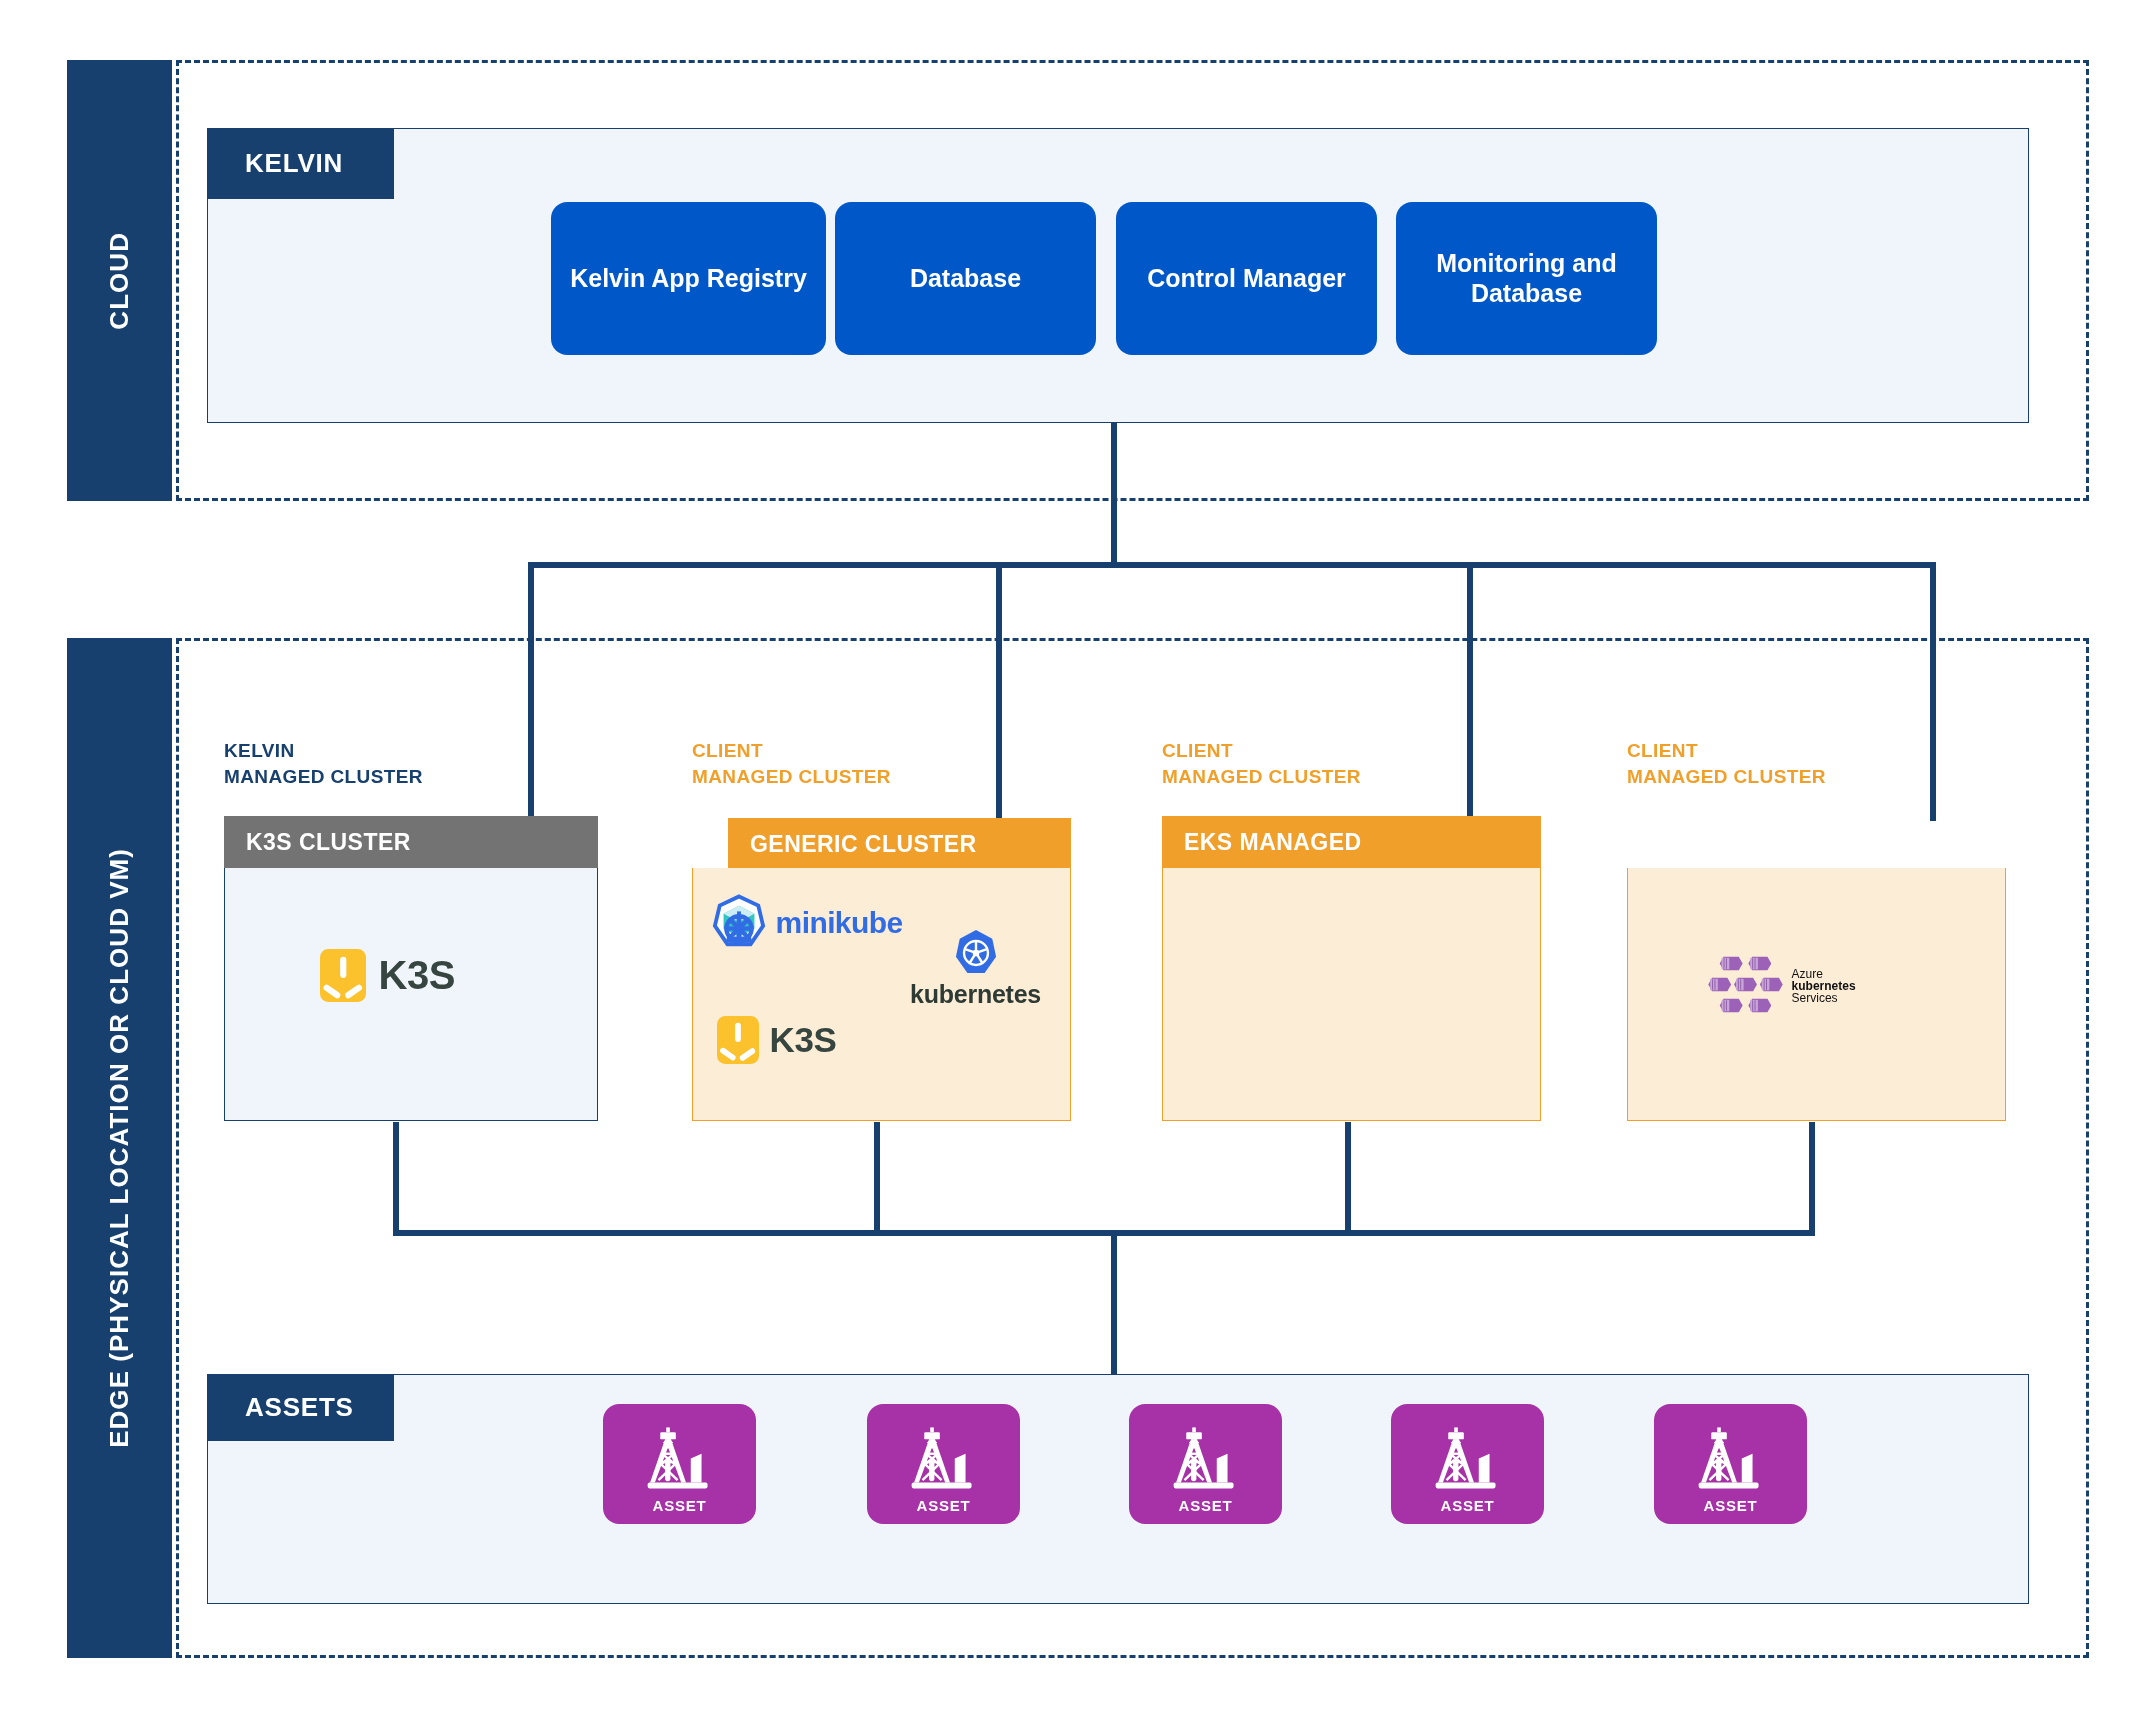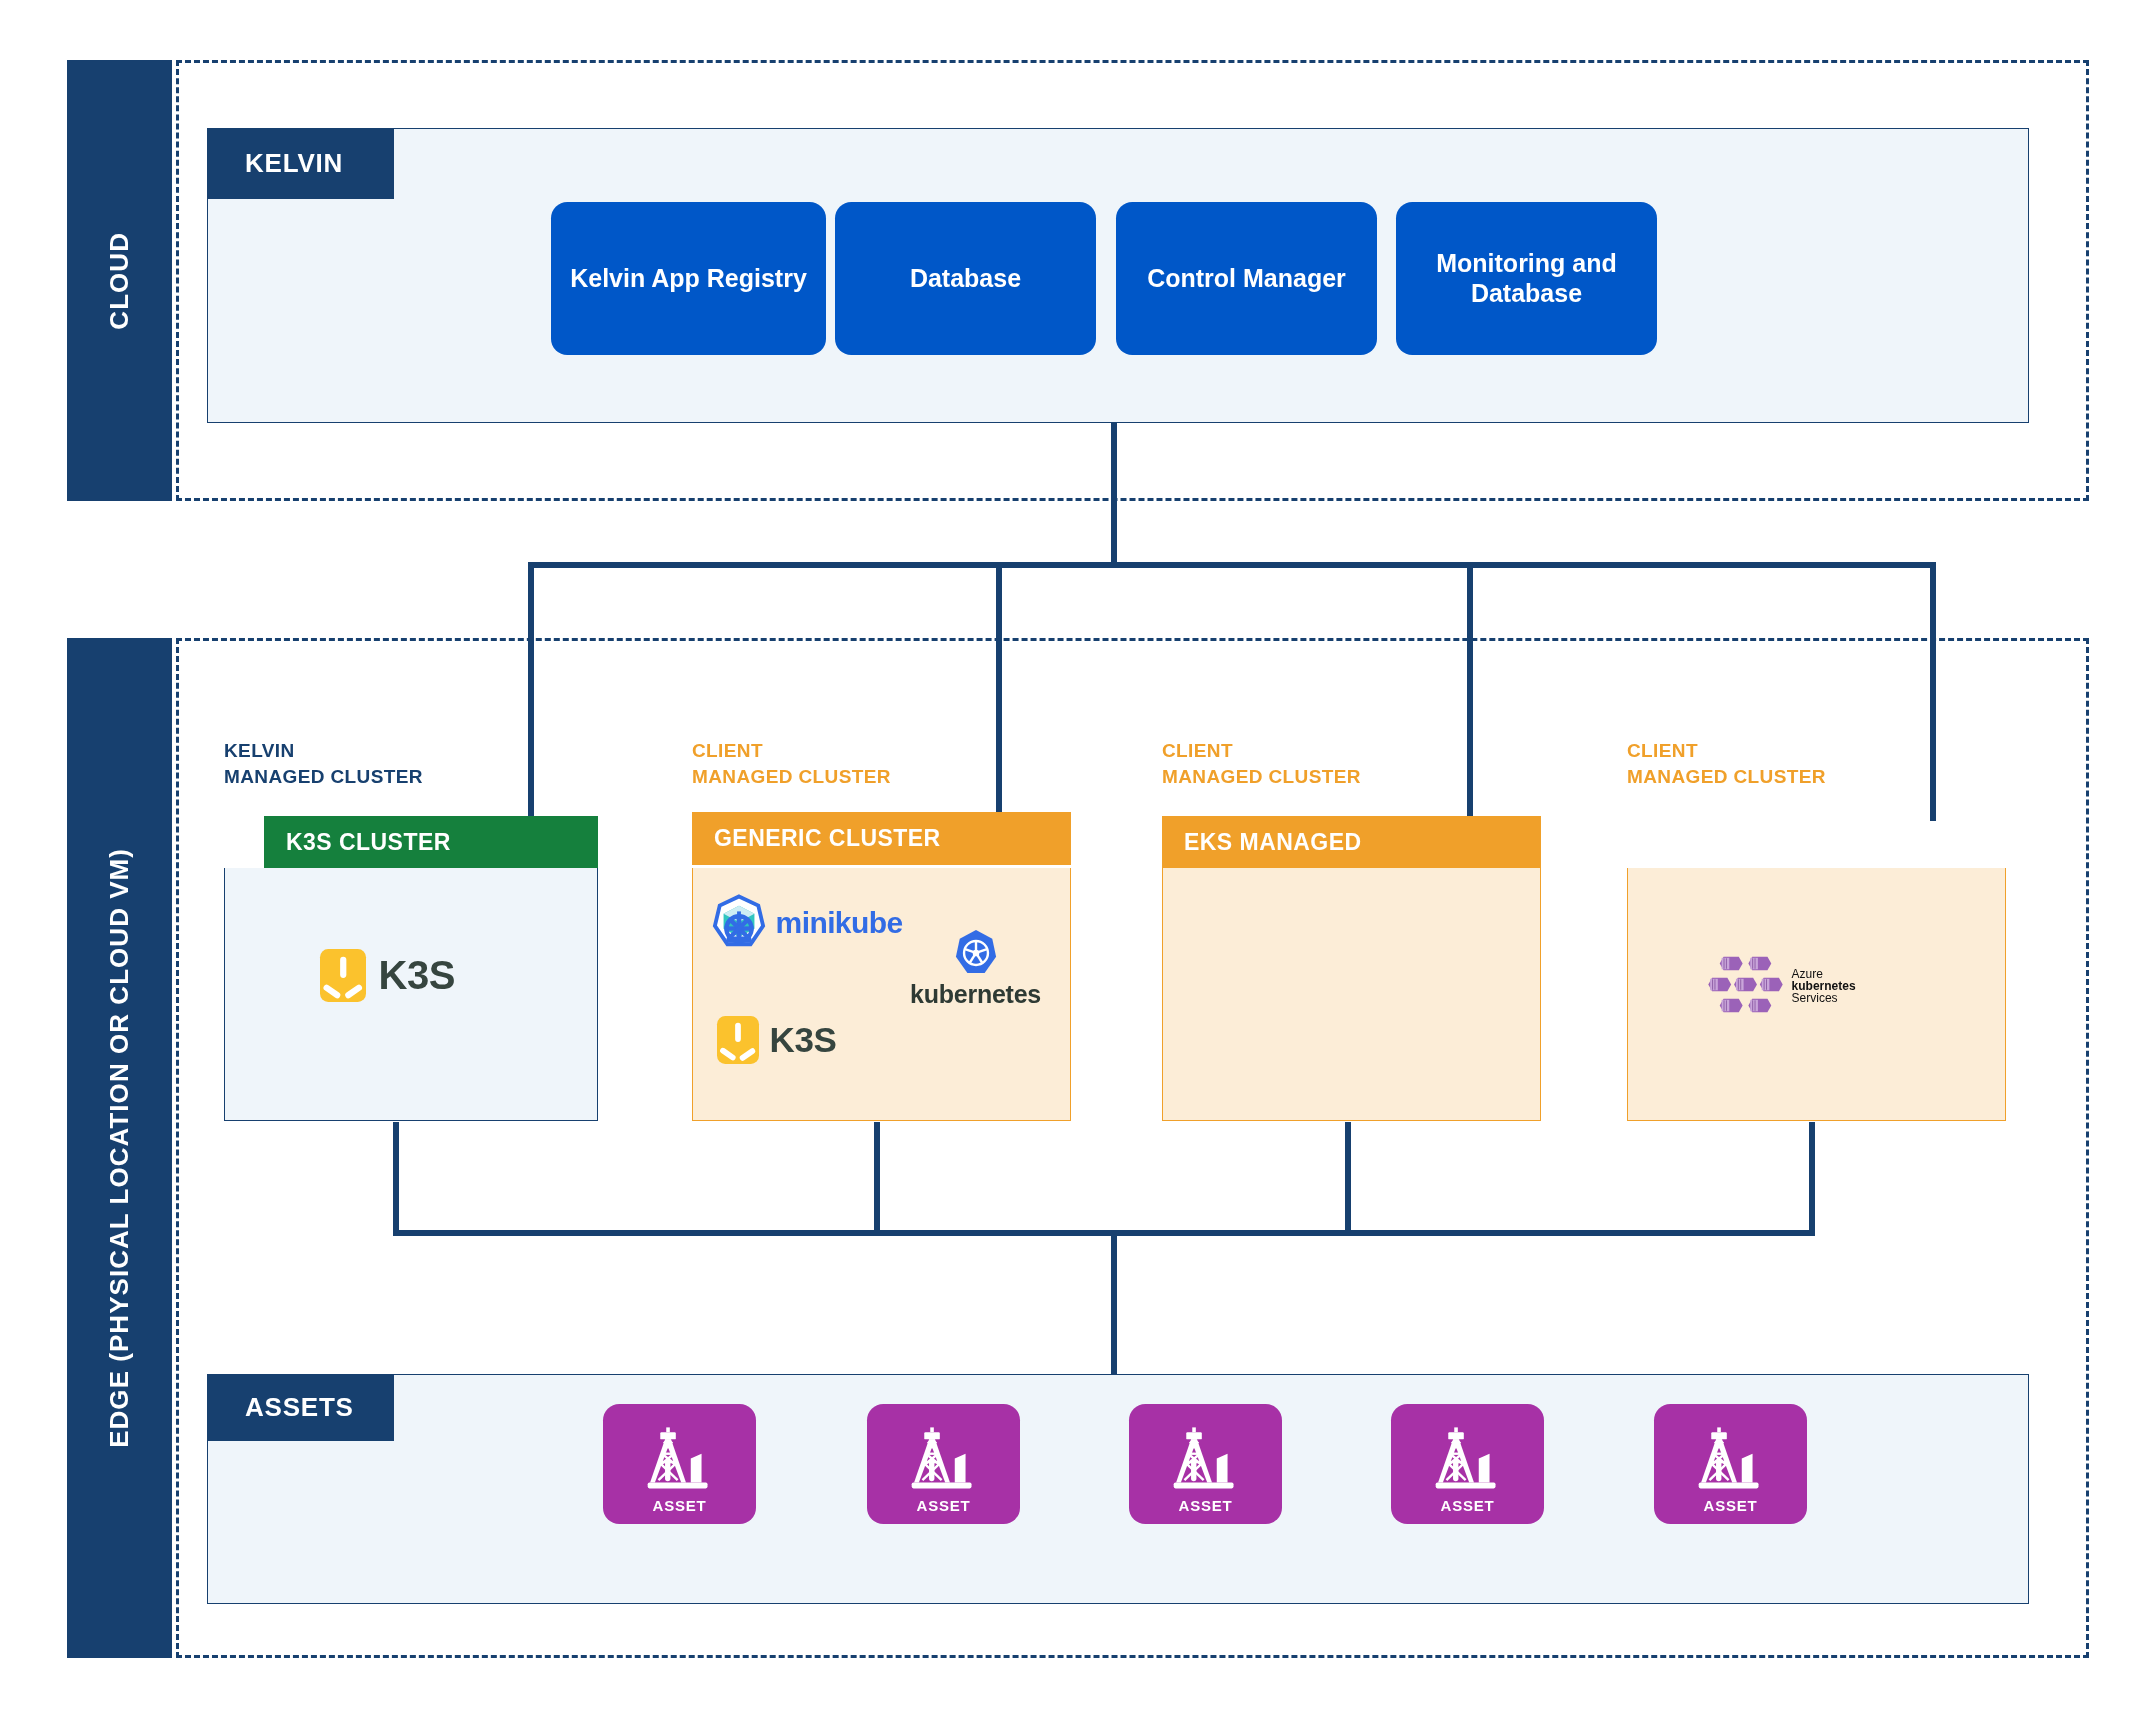--- a/index.html
+++ b/index.html
@@ -60,21 +60,21 @@
   .cluster .cap-kelvin{color:#17406F;}
   .cluster .cap-client{color:#F0A02A;}
   .cluster .chead{
     position:absolute;left:0;right:0;display:flex;align-items:center;
     box-sizing:border-box;padding-left:22px;
   }
   .cluster .chead span{color:#fff;font-weight:bold;font-size:23px;letter-spacing:.02em;}
   .cluster .cbody{
     position:absolute;left:0;right:0;bottom:0;box-sizing:border-box;
   }
-  .hd-blue{background:#15803d;margin-left:40px;}
+  .hd-blue{background:#737373;}
   .bd-blue{background:#EFF5FA;border:1.4px solid #17406F;border-top:none;}
   .hd-orange{background:#F0A02A;}
   .bd-orange{background:#FCEDD7;border:1.4px solid #F0A02A;border-top:none;}
 
   
   .logo{position:absolute;display:flex;align-items:center;}
   .k3s-badge{
     background:#FBC22D;border-radius:8.2px;display:inline-block;
   }
   .k3s-word{
@@ -161,21 +161,21 @@
           <rect x="70" y="72" width="13" height="40" rx="6.5" fill="#ffffff" transform="rotate(55 77 84)"></rect>
         </svg>
       </span>
       <span class="k3s-word" style="font-size:40px;margin-left:12.5px;">K3S</span>
     </div>
   </div>
 
   <div class="cluster" style="left:692px;top:738px;width:379px;height:384px;">
     <div class="caption cap-client">CLIENT
 MANAGED CLUSTER</div>
-    <div class="chead hd-orange" style="top:74px;height:53px;">
+    <div class="chead hd-orange" style="top:80px;height:53px;margin-left:36px;">
       <span>GENERIC CLUSTER</span>
     </div>
     <div class="cbody bd-orange" style="top:130px;height:253px;"></div>
 
     <div class="logo" style="left:20px;top:156px;">
       <span style="display:inline-block;width:54px;height:57px;">
         <svg viewBox="0 0 112 118" width="54" height="57" aria-hidden="true">
           <polygon points="56,5 96,24 106,66 80,104 32,104 6,66 16,24" fill="#ffffff" stroke="#326CE5" stroke-width="8"></polygon>
           <polygon points="56,24 88,41 88,72 56,89 24,72 24,41" fill="#19BFB8" opacity="0.9"></polygon>
           <polygon points="56,24 88,41 56,58 24,41" fill="#CDEDF4"></polygon>

